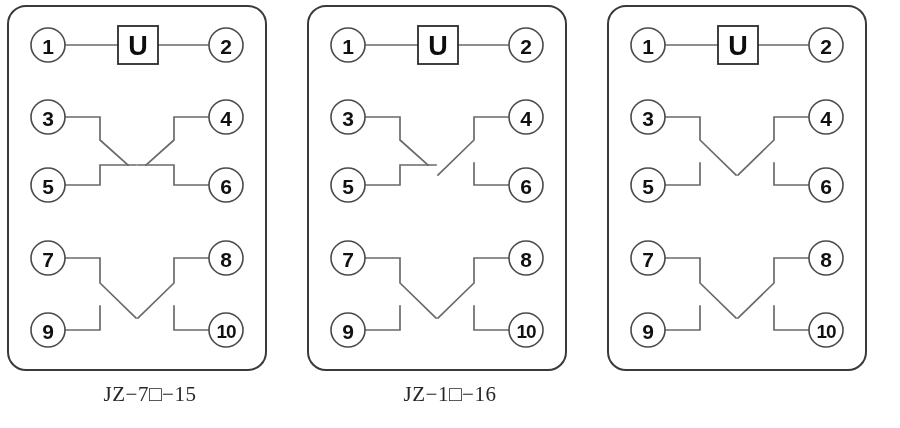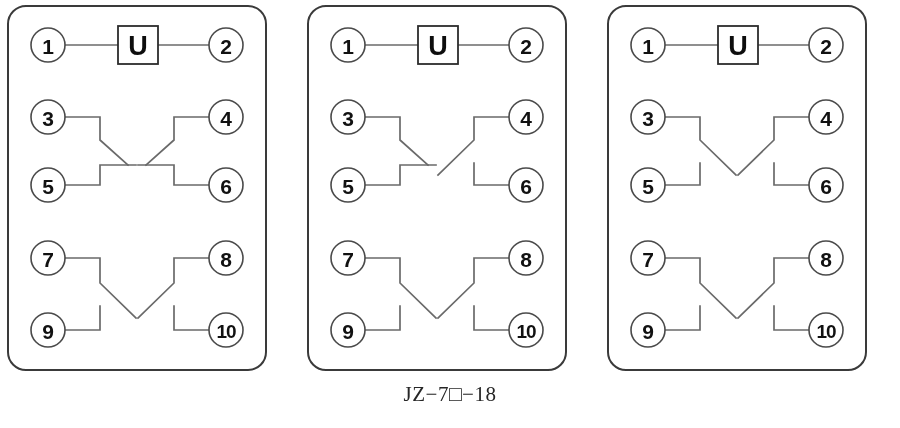--- a/index.html
+++ b/index.html
@@ -148,20 +148,21 @@
         </g>
         <g>
           <circle cx="48" cy="330" r="17" class="term-circle"></circle>
           <text x="48" y="331" class="term-label">9</text>
         </g>
         <g>
           <circle cx="226" cy="330" r="17" class="term-circle"></circle>
           <text x="226" y="331" class="term-label wide">10</text>
         </g>
       </svg>
+      <div class="caption">JZ−7□−15</div>
     </div>
     <div class="panel" style="left: 300px;">
       <svg width="300" height="378" viewBox="0 0 300 378" class="panel-svg">
         <rect x="8" y="6" width="258" height="364" rx="18" ry="18" class="case-outline"></rect>
         <path d="M 65 45 L 118 45" class="wire"></path>
         <path d="M 158 45 L 209 45" class="wire"></path>
         <rect x="118" y="26" width="40" height="38" class="coil-box"></rect>
         <text x="138" y="46" class="coil-label">U</text>
         <g>
           <path d="M 65 117 L 100 117 L 100 140 L 128 165" class="wire"></path>
@@ -213,21 +214,21 @@
         </g>
         <g>
           <circle cx="48" cy="330" r="17" class="term-circle"></circle>
           <text x="48" y="331" class="term-label">9</text>
         </g>
         <g>
           <circle cx="226" cy="330" r="17" class="term-circle"></circle>
           <text x="226" y="331" class="term-label wide">10</text>
         </g>
       </svg>
-      <div class="caption">JZ−7□−18</div>
+      <div class="caption">JZ−1□−16</div>
     </div>
     <div class="panel" style="left: 600px;">
       <svg width="300" height="378" viewBox="0 0 300 378" class="panel-svg">
         <rect x="8" y="6" width="258" height="364" rx="18" ry="18" class="case-outline"></rect>
         <path d="M 65 45 L 118 45" class="wire"></path>
         <path d="M 158 45 L 209 45" class="wire"></path>
         <rect x="118" y="26" width="40" height="38" class="coil-box"></rect>
         <text x="138" y="46" class="coil-label">U</text>
         <g>
           <path d="M 65 117 L 100 117 L 100 140 L 136 175" class="wire"></path>

